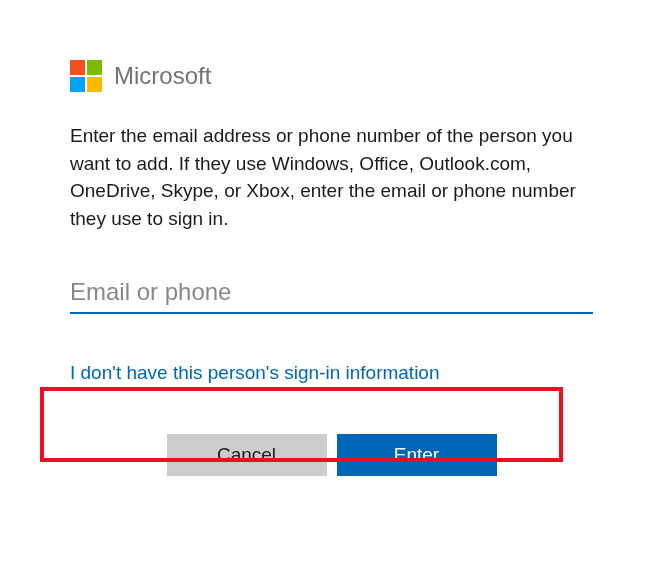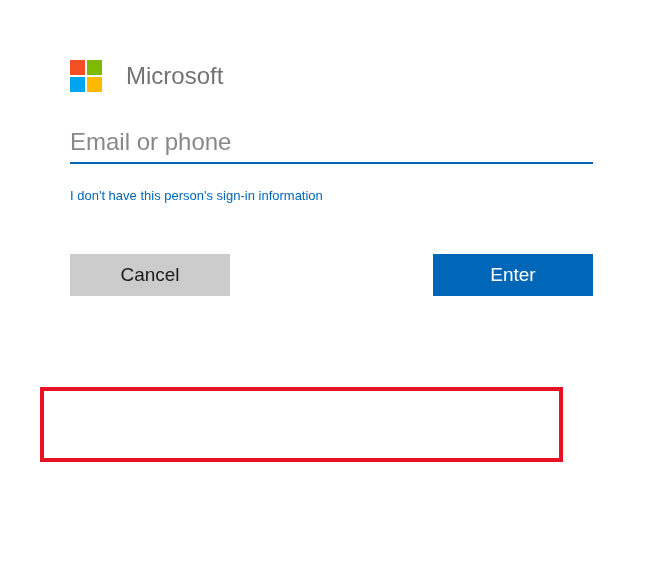--- a/index.html
+++ b/index.html
@@ -13,21 +13,21 @@
       width: 663px;
       height: 587px;
       position: relative;
     }
     .container {
       padding: 60px 70px 40px 70px;
     }
     .logo-row {
       display: flex;
       align-items: center;
-      gap: 24px;
+      gap: 12px;
       margin-bottom: 30px;
     }
     .ms-logo {
       width: 32px;
       height: 32px;
       display: grid;
       grid-template-columns: 1fr 1fr;
       grid-template-rows: 1fr 1fr;
       gap: 2px;
     }
@@ -71,29 +71,29 @@
       position: absolute;
       left: 40px;
       right: 100px;
       top: 387px;
       height: 75px;
       pointer-events: none;
     }
     .link-no-info {
       display: inline-block;
       color: #0067b8;
-      font-size: 13px;
-      margin-top: 24px;
+      font-size: 19px;
+      margin-top: 48px;
       text-decoration: none;
       cursor: pointer;
     }
     .button-row {
       display: flex;
       gap: 10px;
-      justify-content: space-between;
+      justify-content: center;
       margin-top: 50px;
     }
     .btn {
       min-width: 160px;
       height: 42px;
       font-size: 19px;
       border: none;
       cursor: pointer;
       font-family: inherit;
     }
@@ -114,20 +114,21 @@
     <div class="ms-logo">
       <div class="sq1"></div>
       <div class="sq2"></div>
       <div class="sq3"></div>
       <div class="sq4"></div>
     </div>
     <span class="brand-text">Microsoft</span>
   </div>
 
 
+  <p class="description">Enter the email address or phone number of the person you want to add. If they use Windows, Office, Outlook.com, OneDrive, Skype, or Xbox, enter the email or phone number they use to sign in.</p>
 
   <input type="text" class="email-input" placeholder="Email or phone" style="">
 
   <a class="link-no-info">I don't have this person's sign-in information</a>
 
   <div class="button-row">
     <button class="btn btn-cancel">Cancel</button>
     <button class="btn btn-next">Enter</button>
   </div>
 </div>

